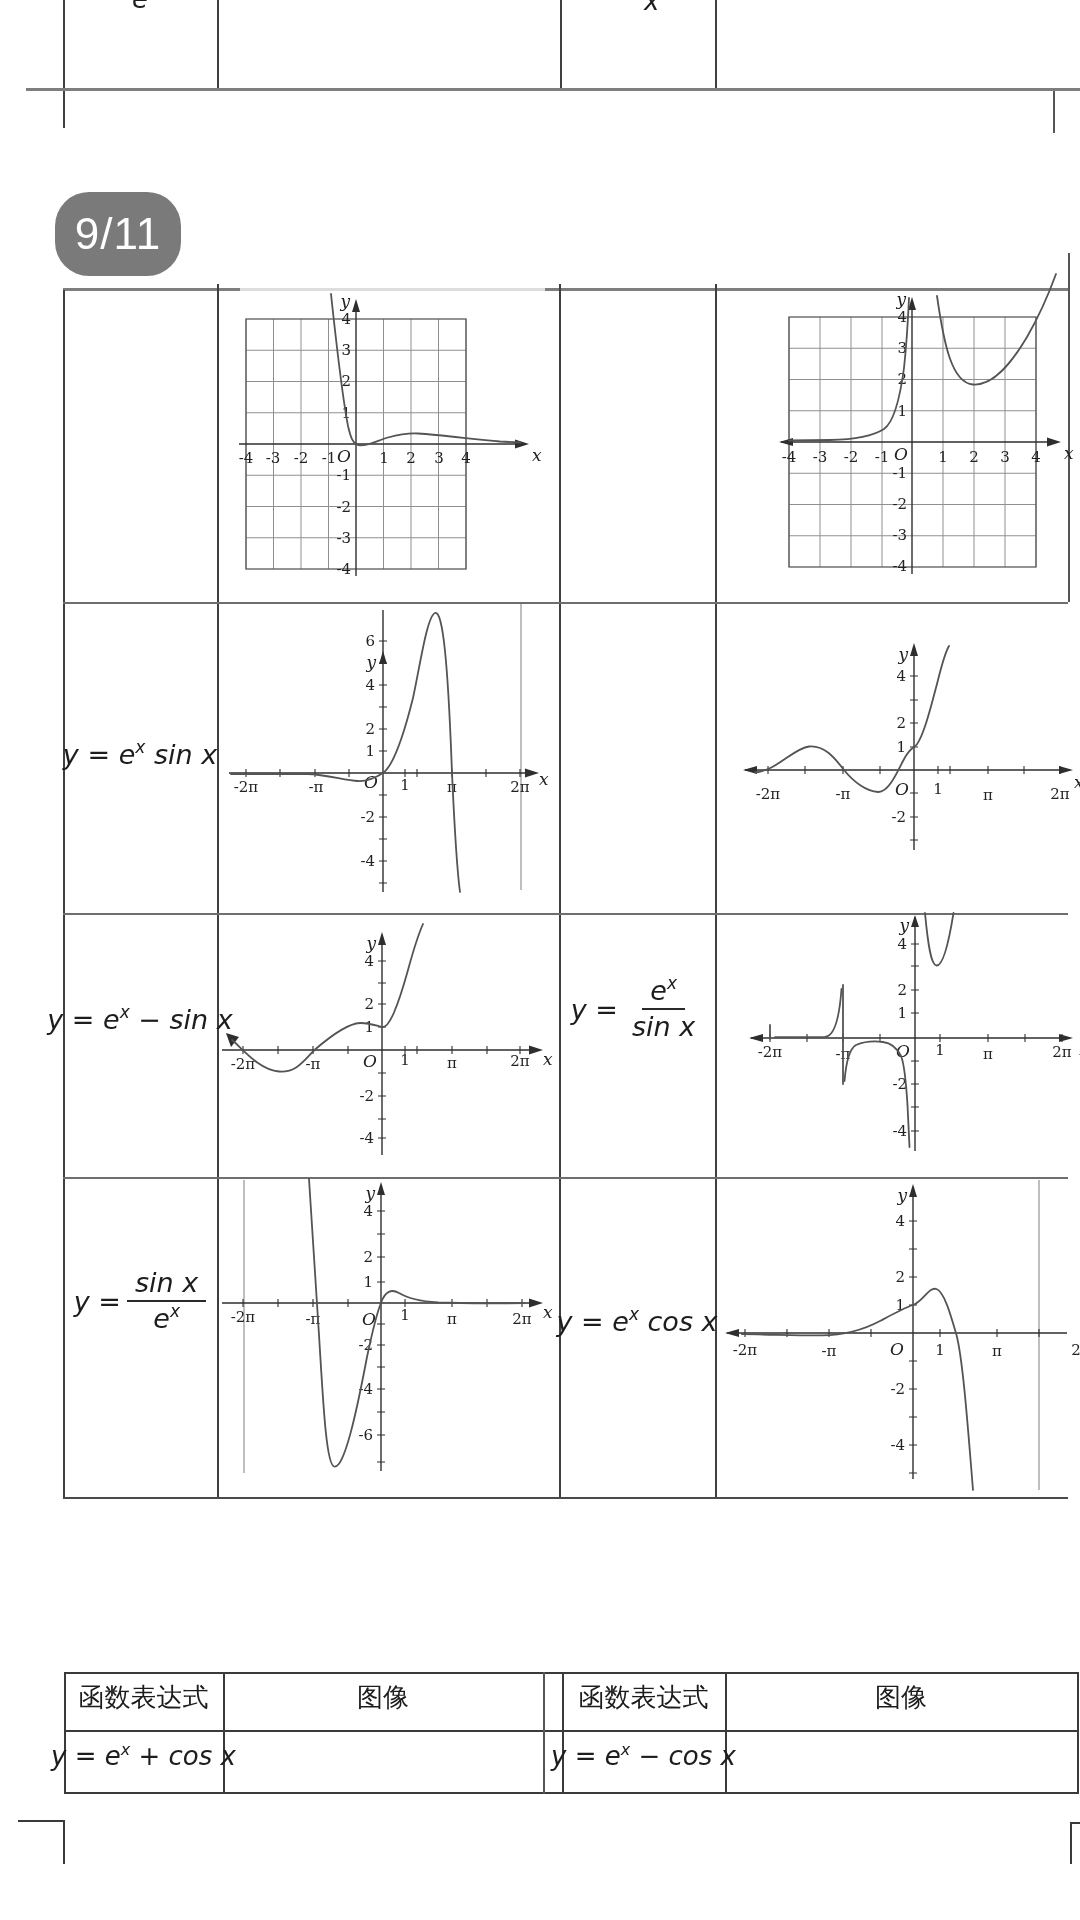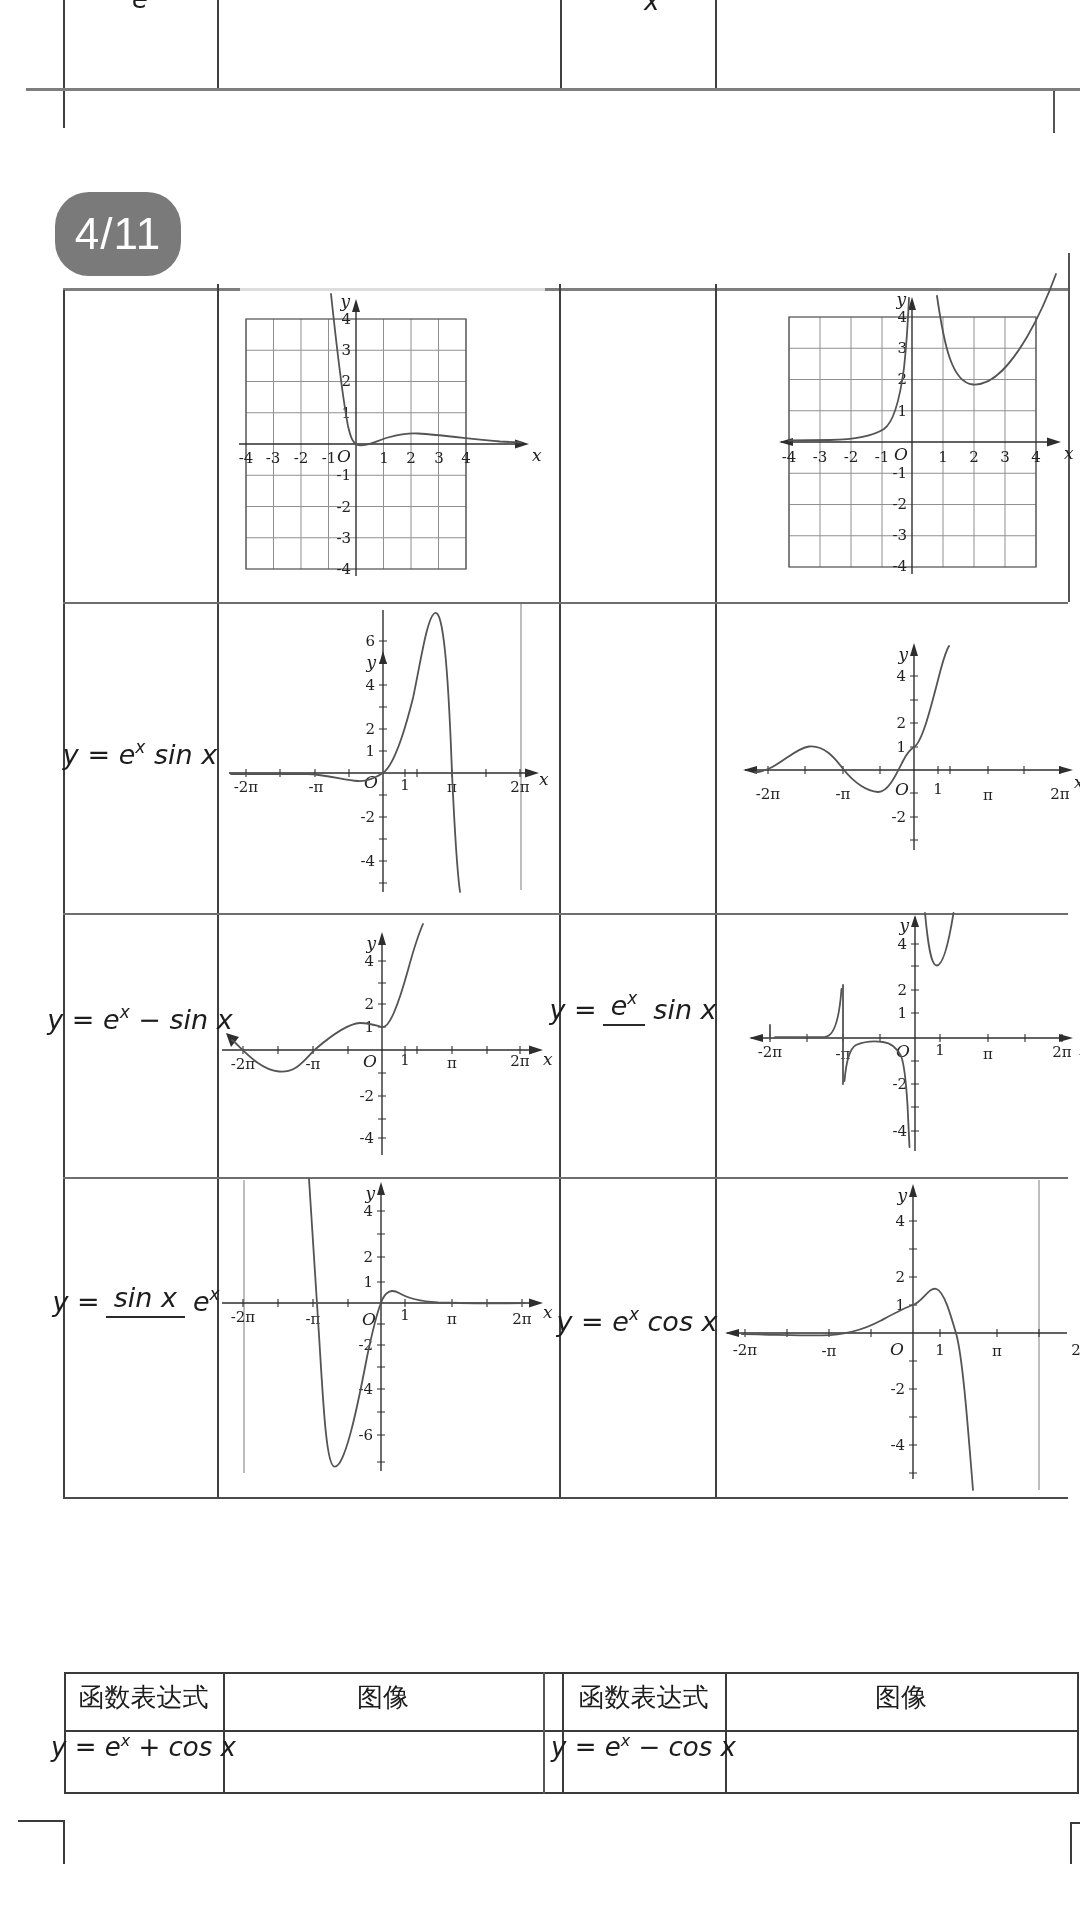--- a/index.html
+++ b/index.html
@@ -9,42 +9,42 @@
   .hline{position:absolute;height:2px;background:#5a5a5a;}
   .rule{position:absolute;height:3px;background:#7e7e7e;}
   .rule-fade{position:absolute;height:3px;background:rgba(255,255,255,0.74);}
   .badge{position:absolute;left:55px;top:192px;width:126px;height:84px;background:#7a7a7a;
          border-radius:34px;display:flex;align-items:center;justify-content:center;
          color:#ffffff;font-size:44px;letter-spacing:1px;}
   .labelcell{position:absolute;display:flex;align-items:center;justify-content:center;}
   .formula{font-family:"DejaVu Sans",sans-serif;font-style:italic;font-size:27px;color:#1d1d1d;
            white-space:nowrap;transform:translateY(-36px);}
   .formula .sup{font-size:17px;position:relative;top:-11px;}
-  .frac{display:inline-flex;flex-direction:row;align-items:center;vertical-align:middle;margin-left:6px;}
+  .frac{display:inline-flex;flex-direction:column;align-items:center;vertical-align:middle;margin-left:6px;}
   .frac .num{padding:0 8px 3px 8px;border-bottom:2px solid #2a2a2a;line-height:1.05;}
   .frac .den{padding:3px 8px 0 8px;line-height:1.05;}
   .partial{position:absolute;font-family:"DejaVu Sans",sans-serif;font-style:italic;
            font-size:26px;color:#1d1d1d;}
   svg{position:absolute;}
   svg.clip{overflow:hidden;} svg.noclip{overflow:visible;}
   .ax{stroke:#2e2e2e;stroke-width:1.4;fill:none;}
   .tk{stroke:#2e2e2e;stroke-width:1.1;}
   .cv{stroke:#545454;stroke-width:1.8;fill:none;stroke-linecap:round;}
   .grid{stroke:#909090;stroke-width:1;}
   .gbox{stroke:#5a5a5a;stroke-width:1.3;fill:none;}
   .edge{stroke:#a9a9a9;stroke-width:1.5;}
   .ah{fill:#2e2e2e;stroke:none;}
   text{font-family:"DejaVu Serif",serif;font-size:17px;fill:#222222;}
   text.it{font-style:italic;}
   text.sm{font-size:15px;}
   .btable .hline2{position:absolute;height:2px;background:#3a3a3a;}
   .btable .vline2{position:absolute;width:2px;background:#3a3a3a;}
   .bhead{position:absolute;display:flex;justify-content:center;padding-top:6px;
          font-size:26px;color:#1c1c1c;}
-  .bformula{position:absolute;display:flex;justify-content:center;
+  .bformula{position:absolute;display:flex;justify-content:center;padding-top:9px;
             font-family:"DejaVu Sans",sans-serif;font-style:italic;font-size:26px;color:#1d1d1d;white-space:nowrap;}
   .bformula .sup{font-size:16px;position:relative;top:-10px;}
   .watermark{position:absolute;right:23px;top:1860px;font-size:31px;font-weight:bold;
              color:#a0a0a0;letter-spacing:2px;
              text-shadow:1.5px 1.5px 0 rgba(255,255,255,0.95), -0.5px -0.5px 0 #8b8b8b;}
   .corner{position:absolute;background:#3a3a3a;}
 </style>
 </head>
 <body>
 
@@ -53,21 +53,21 @@
   <div class="vline" style="left:63px;top:0;height:128px;width:1.5px;background:#3f3f3f;"></div>
   <div class="vline" style="left:217px;top:0;height:90px;width:1.5px;background:#3f3f3f;"></div>
   <div class="vline" style="left:560px;top:0;height:90px;width:1.5px;background:#3f3f3f;"></div>
   <div class="vline" style="left:715px;top:0;height:90px;width:1.5px;background:#3f3f3f;"></div>
   <span class="partial" style="left:132px;top:-16px;">e</span>
   <span class="partial" style="left:644px;top:-14px;">x</span>
   <div class="rule" style="left:26px;top:88px;width:1054px;"></div>
   <div class="vline" style="left:1053px;top:91px;height:42px;width:1.5px;background:#555;"></div>
 
   <div class="badge">
-    <span>4/11</span>
+    <span>9/11</span>
   </div>
 
   <div class="rule" style="left:63px;top:288px;width:1005px;"></div>
   <div class="rule-fade" style="left:240px;top:288px;width:305px;"></div>
 
   <div class="vline" style="left:63px;top:290px;height:1207px;width:1.5px;background:#3f3f3f;"></div>
   <div class="vline" style="left:217px;top:284px;height:1213px;width:1.5px;background:#3f3f3f;"></div>
   <div class="vline" style="left:559px;top:284px;height:1213px;width:1.5px;background:#3f3f3f;"></div>
   <div class="vline" style="left:715px;top:284px;height:1213px;width:1.5px;background:#3f3f3f;"></div>
   <div class="vline" style="left:1068px;top:253px;height:349px;width:1.5px;background:#555;"></div>

